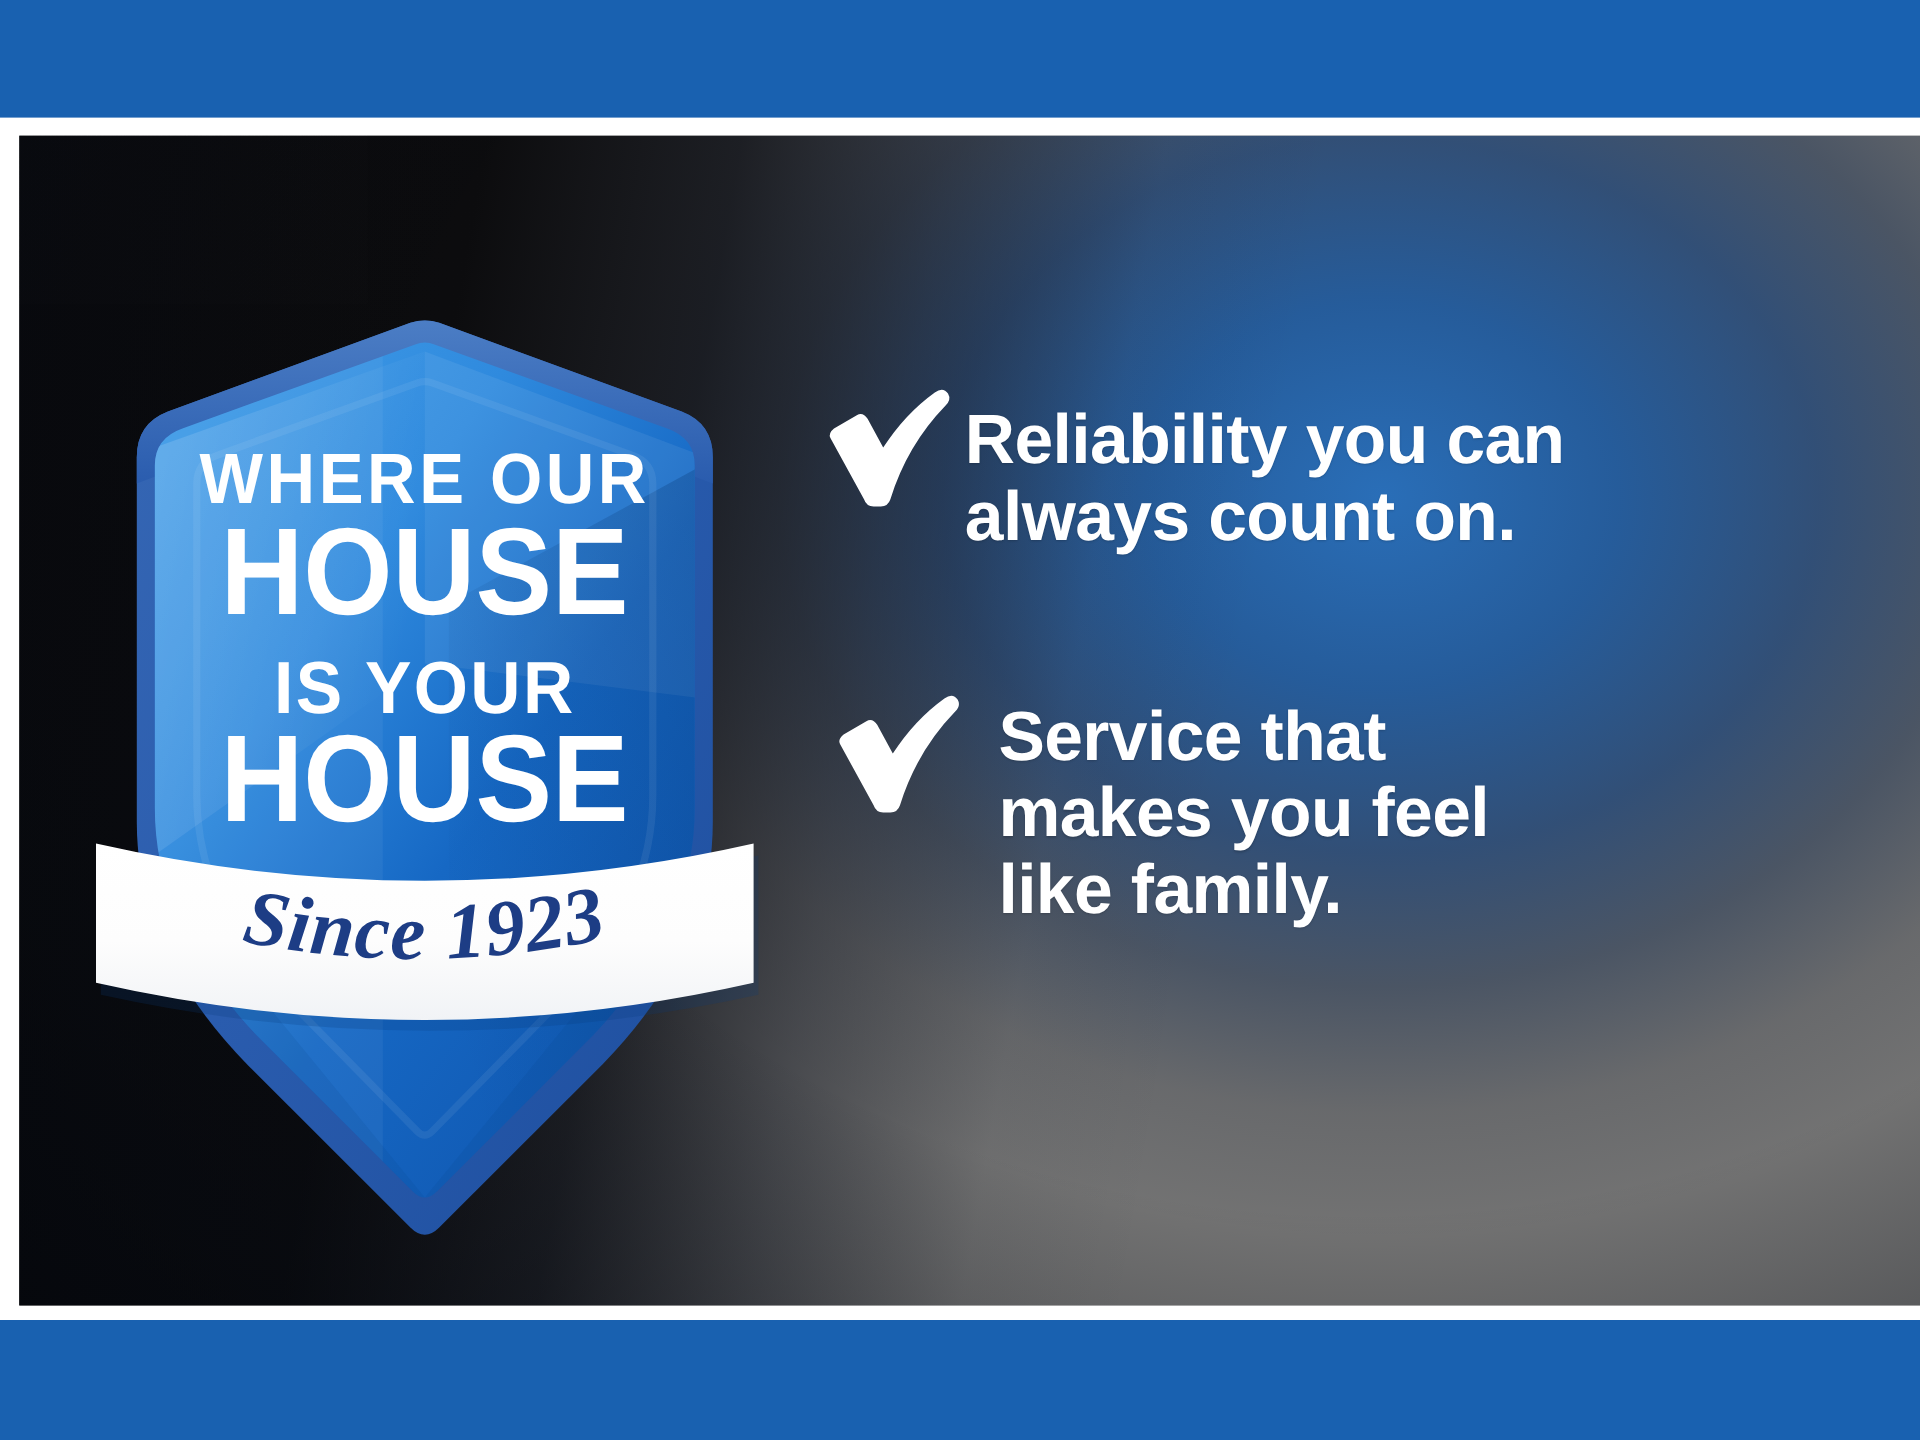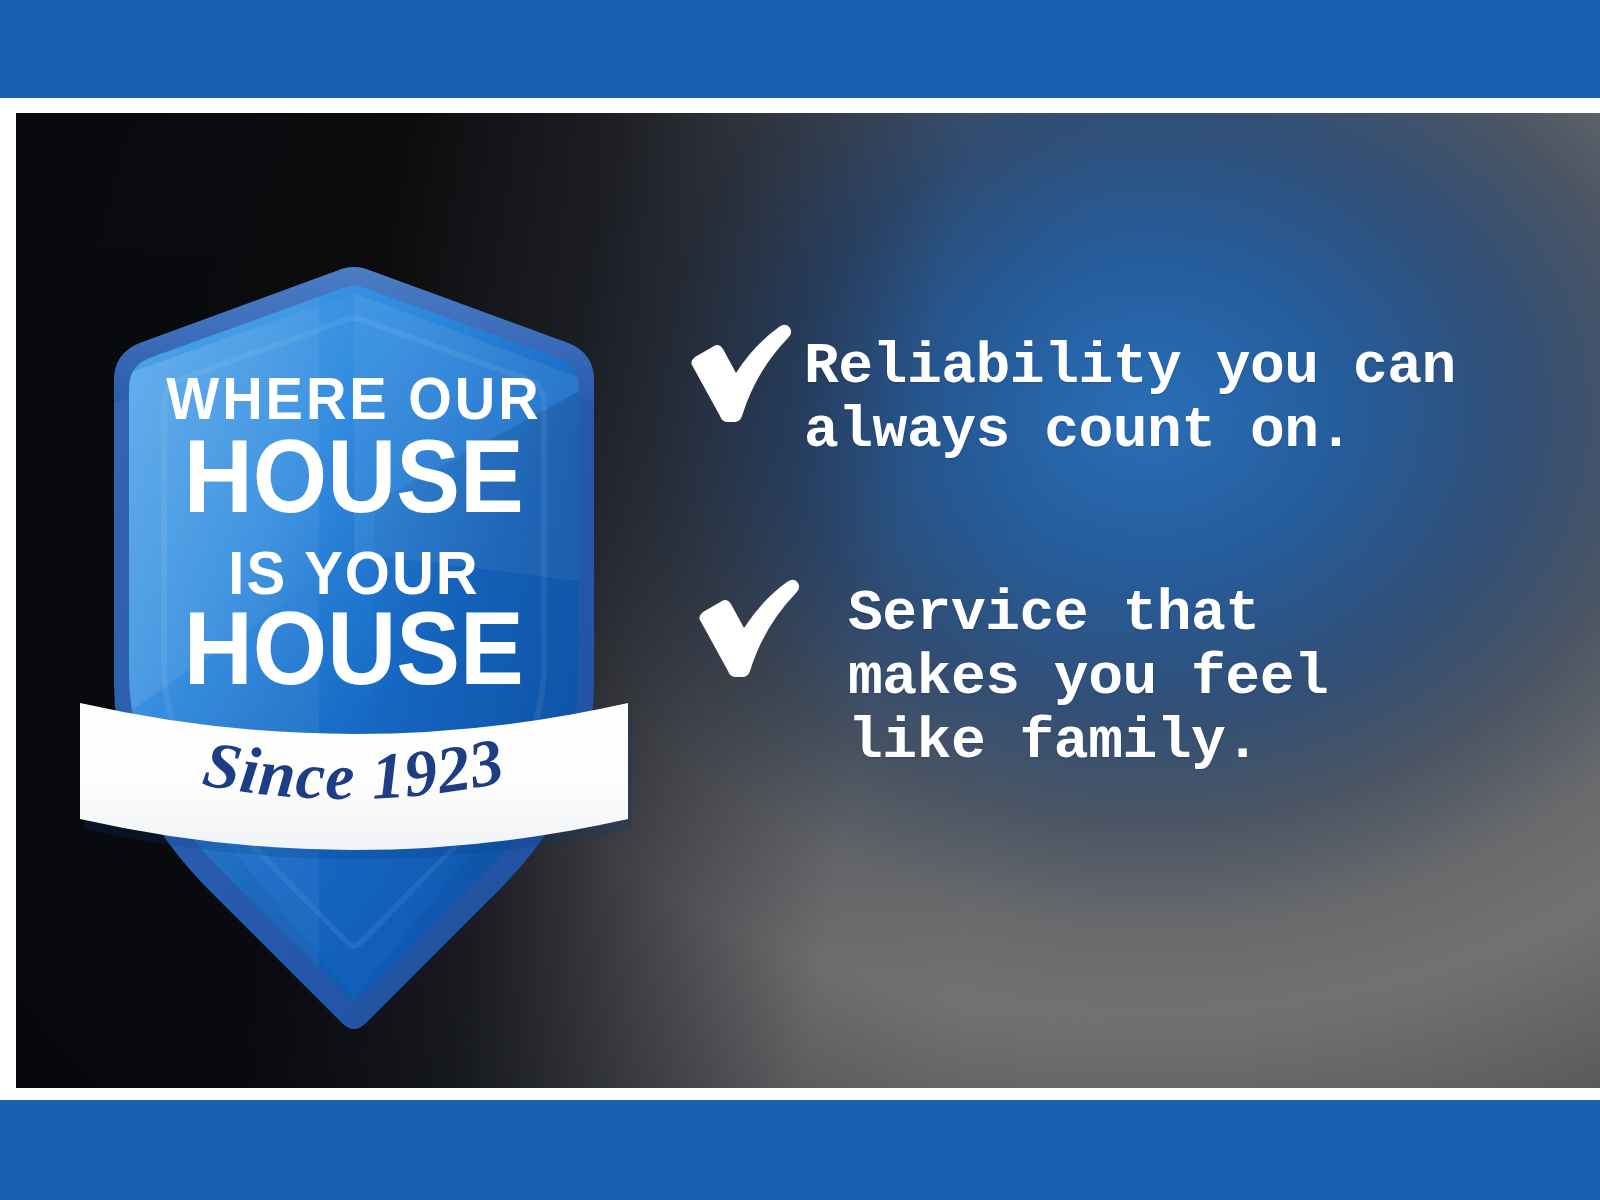--- a/index.html
+++ b/index.html
@@ -62,27 +62,27 @@
   }
 
   
   .logo{position:absolute;left:58px;top:140px;width:560px;height:700px;}
   .logo svg{display:block;width:100%;height:100%;overflow:visible;}
 
   
   .bullets{position:absolute;left:668px;top:113px;width:880px;height:975px;}
   .bullet{position:absolute;display:flex;align-items:flex-start;}
   .b1{top:95px;left:0;}
-  .b2{top:350px;left:8px;gap:16px;}
+  .b2{top:350px;left:8px;}
   .b3{top:665px;left:10px;}
   .check{flex:0 0 auto;width:120px;}
   .check svg{display:block;width:112px;height:102px;}
   .b-text{
     color:#ffffff;
-    font-family:Liberation Mono, monospace;
+    font-family:Liberation Sans, sans-serif;
     font-weight:700;
     font-size:58px;
     line-height:1.10;
     letter-spacing:-0.5px;
     white-space:pre-line;
     text-shadow:0 1px 2px rgba(0,0,0,.18);
   }
   .b1 .b-text{padding-top:14px;}
   .b2 .b-text{padding-top:6px;margin-left:20px;}
   .b3 .b-text{padding-top:4px;margin-left:22px;}

